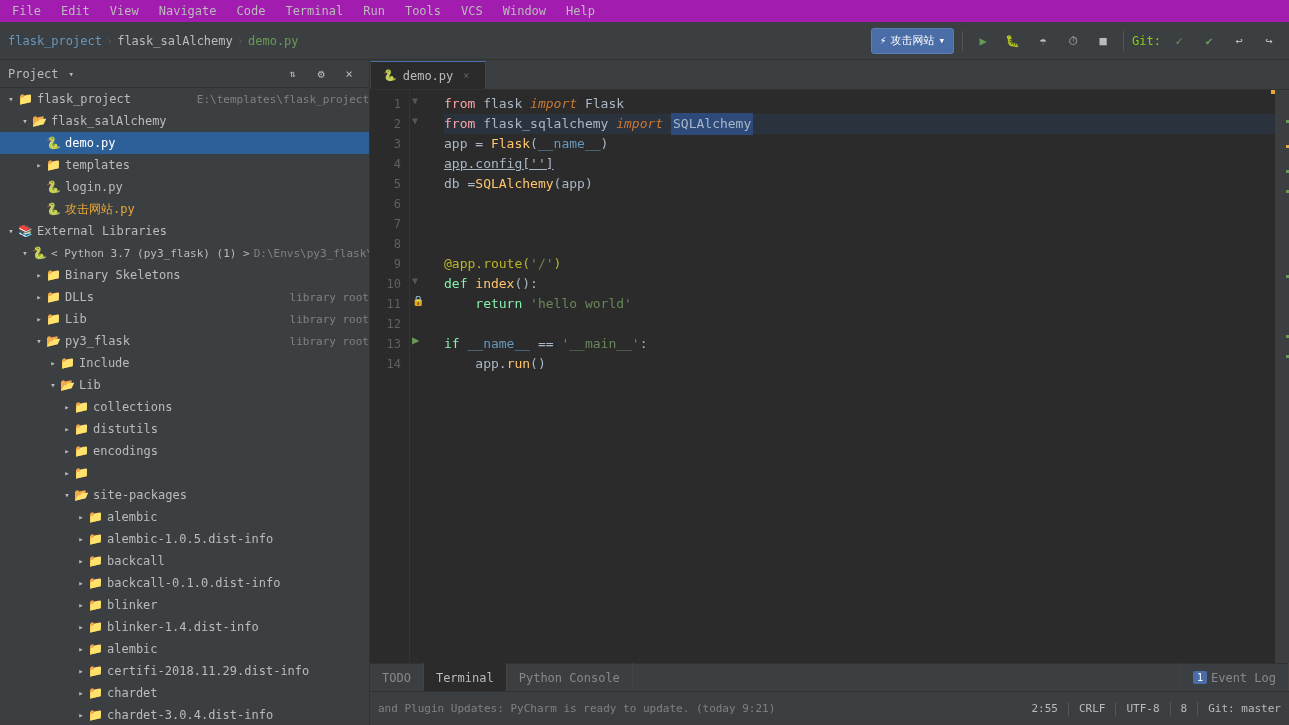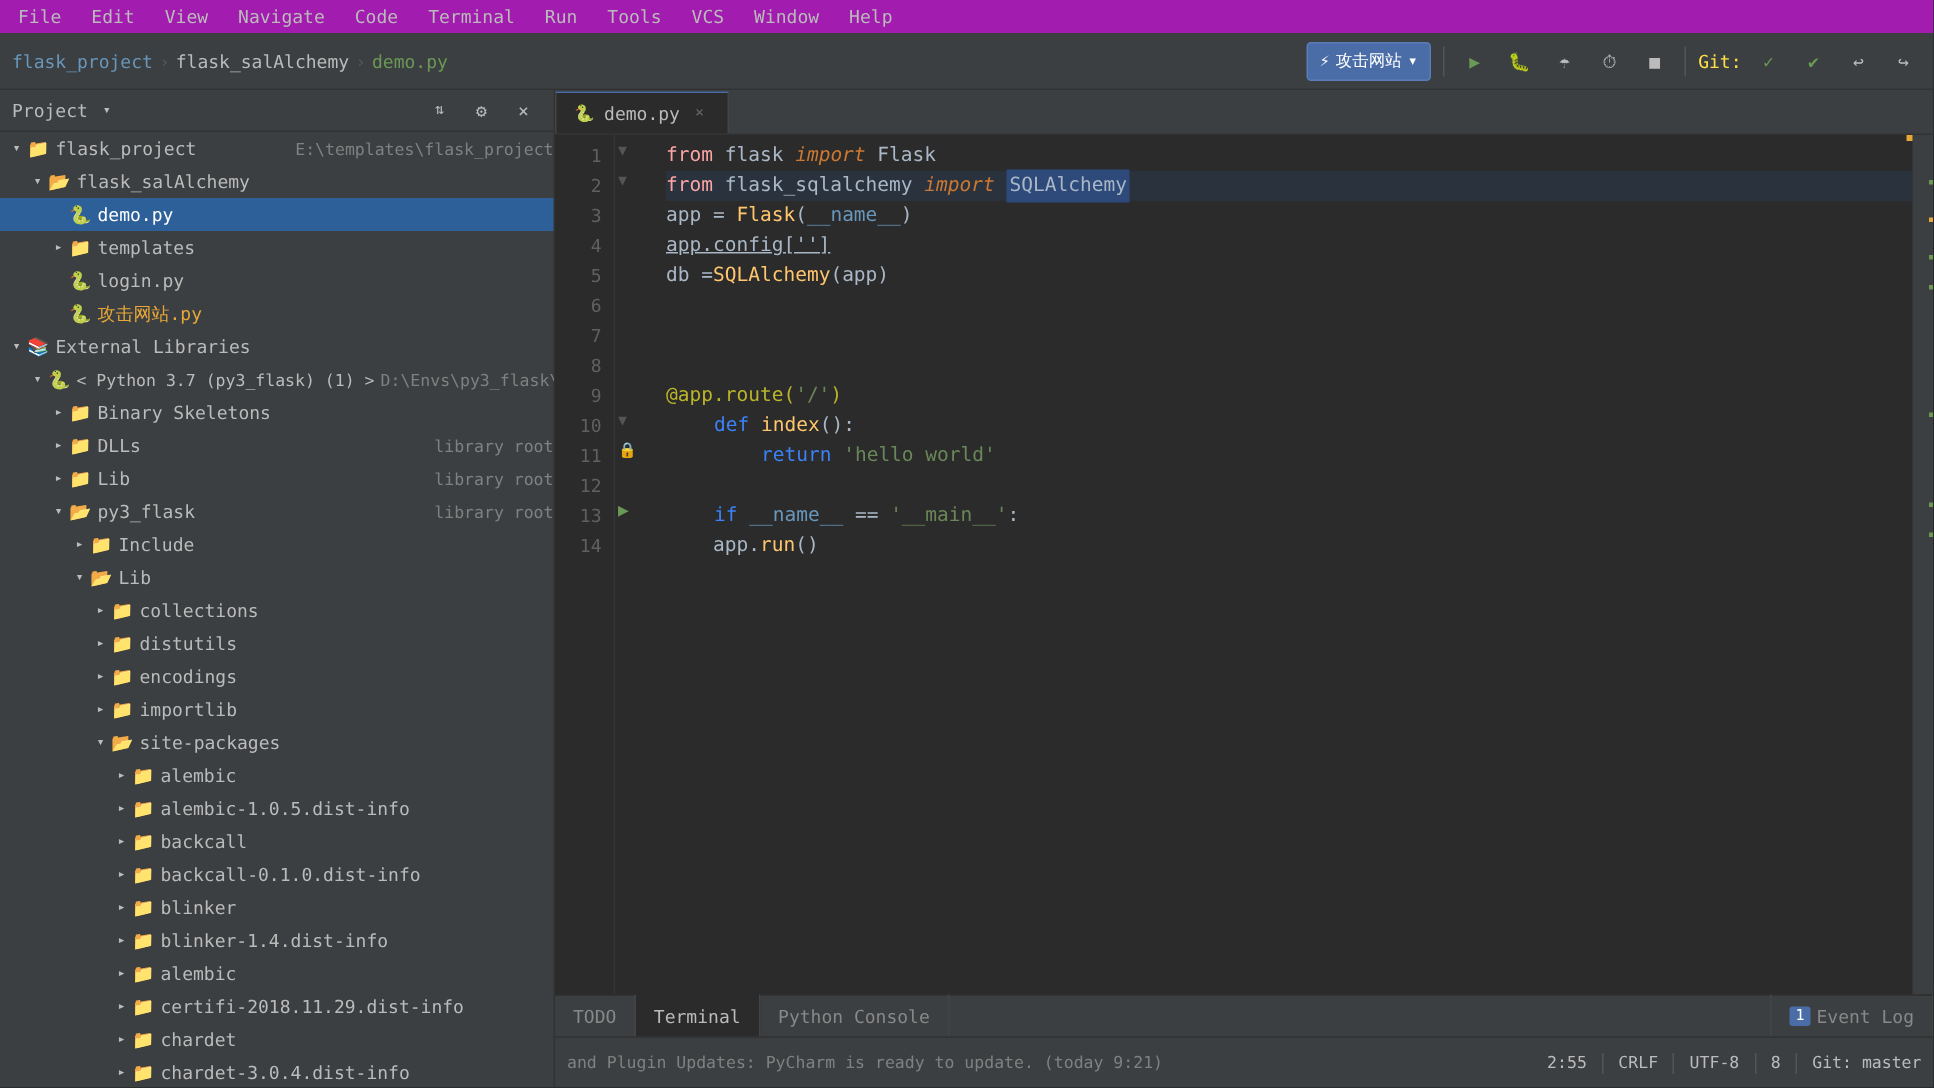--- a/index.html
+++ b/index.html
@@ -245,21 +245,21 @@
 
     .code-line {
       height: 20px;
       display: flex;
       align-items: center;
       white-space: pre;
       position: relative;
     }
 
     
-    .kw { color: #3b82f6; margin-left: 32px; }
+    .kw { color: #86efac; }
     .kw-import { color: #cc7832; font-style: italic; }
     .kw-from { color: #fca5a5; }
     .module { color: #a9b7c6; }
     .classname { color: #a9b7c6; }
     .string { color: #6a8759; }
     .func { color: #ffc66d; }
     .decorator { color: #bbb529; }
     .blue-kw { color: #6897bb; }
 
     
@@ -351,21 +351,21 @@
     <span>攻击网站</span>
     <span>▾</span>
   </div>
   <div class="separator"></div>
   <div class="icon-btn" style="color:#6a9955;">▶</div>
   <div class="icon-btn" style="color:#e8a838;">🐛</div>
   <div class="icon-btn">☂</div>
   <div class="icon-btn">⏱</div>
   <div class="icon-btn">■</div>
   <div class="separator"></div>
-  <span style="color:#fde047;">Git:</span>
+  <span style="color:#84cc16;">Git:</span>
   <div class="icon-btn" style="color:#6a9955;">✓</div>
   <div class="icon-btn" style="color:#6a9955;">✔</div>
   <div class="icon-btn">↩</div>
   <div class="icon-btn">↪</div>
 </div>
 
 <div class="main-layout">
 
   <div class="sidebar">
     <div class="sidebar-header">
@@ -484,21 +484,20 @@
 
       <div class="tree-item" style="padding-left: 60px;">
         <span class="tree-arrow arrow-right-sm"></span>
         <span class="tree-icon" style="color:#808080;">📁</span>
         <span class="tree-label">encodings</span>
       </div>
 
       <div class="tree-item" style="padding-left: 60px;">
         <span class="tree-arrow arrow-right-sm"></span>
         <span class="tree-icon" style="color:#808080;">📁</span>
-        <span class="tree-label">importlib</span>
       </div>
 
       <div class="tree-item" style="padding-left: 60px;">
         <span class="tree-arrow arrow-down-sm"></span>
         <span class="tree-icon" style="color:#808080;">📂</span>
         <span class="tree-label">site-packages</span>
       </div>
 
       <div class="tree-item" style="padding-left: 74px;">
         <span class="tree-arrow arrow-right-sm"></span>

